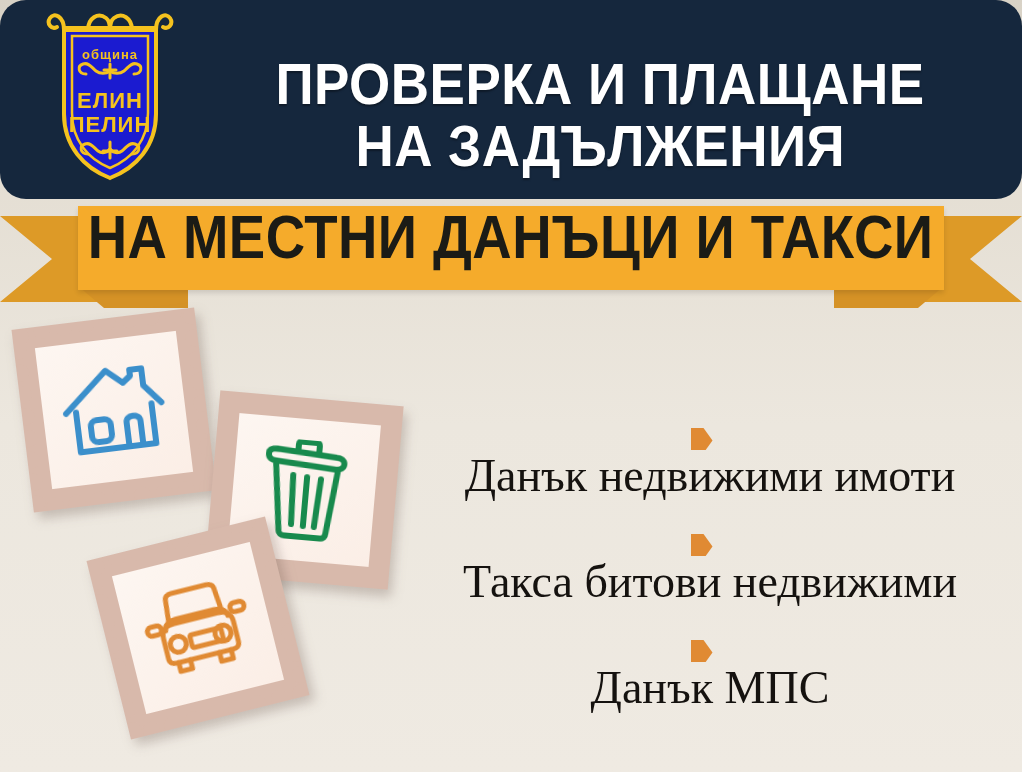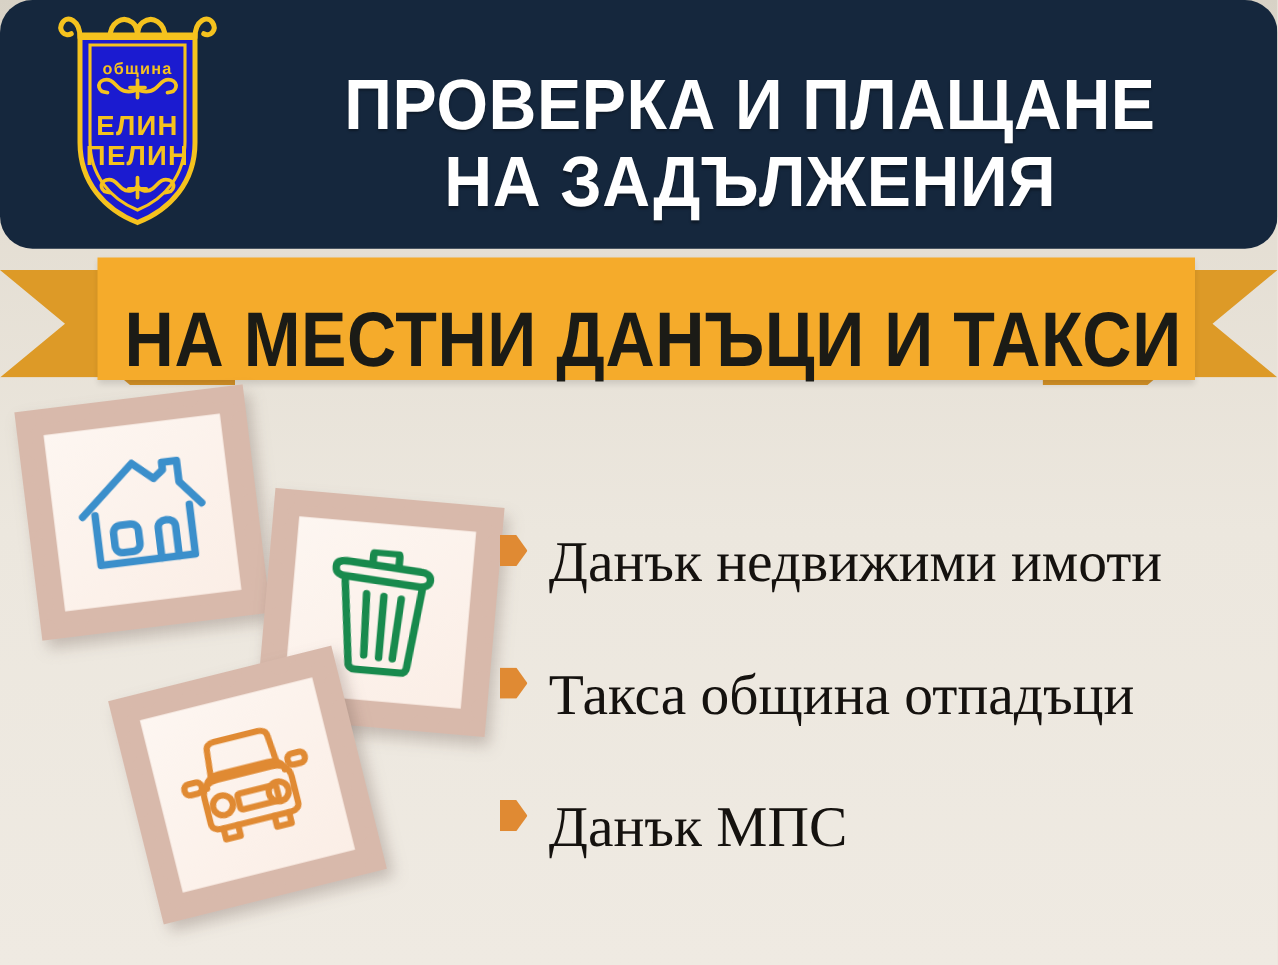--- a/index.html
+++ b/index.html
@@ -53,25 +53,24 @@
   .ribbon-tail.right{
     right:0;
     clip-path:polygon(0 0,180px 0,128px 43px,180px 86px,0 86px);
   }
   .ribbon-fold{
     position:absolute;top:88px;height:22px;background:#d59226;
   }
   .ribbon-fold.left{left:78px;width:110px;clip-path:polygon(0 0,110px 0,110px 22px,26px 22px);}
   .ribbon-fold.right{right:78px;width:110px;clip-path:polygon(0 0,110px 0,84px 22px,0 22px);}
   .ribbon-band{
-    position:absolute;left:78px;top:8px;width:866px;height:98px;
+    position:absolute;left:78px;top:8px;width:866px;height:84px;
     background:#f5ab2b;
-    display:flex;align-items:flex-end;justify-content:center;
+    display:flex;align-items:flex-start;justify-content:center;
     box-shadow:0 3px 5px rgba(0,0,0,0.12);
-    padding-left:12px;
   }
   .ribbon-text{
     color:#1b1b16;
     font-family:"Liberation Sans", sans-serif;
     font-weight:bold;font-size:62px;line-height:62px;
     transform:scaleX(0.88);
     white-space:nowrap;letter-spacing:0.5px;
   }
 
   
@@ -88,21 +87,21 @@
   .scallop{
     position:absolute;left:0;top:0;width:184px;height:184px;
   }
   #stamp-house{left:22px;top:318px;transform:rotate(-7deg);}
   #stamp-trash{left:212px;top:398px;transform:rotate(5deg);}
   #stamp-car{left:106px;top:536px;transform:rotate(-14deg);}
 
   
   .list{position:absolute;left:400px;top:424px;width:620px;}
   .list-item{
-    display:flex;height:62px;margin-bottom:44px;
+    display:flex;align-items:center;height:62px;margin-bottom:44px;flex-direction:column;
   }
   .bullet{
     width:22px;height:25px;flex:0 0 22px;margin-right:17px;margin-top:4px;
     background:#e08a33;
     clip-path:polygon(0 0,13px 0,22px 12.5px,13px 25px,0 25px);
   }
   .list-label{
     font-family:"Liberation Serif", serif;
     font-size:46px;line-height:52px;color:#15120f;
     white-space:nowrap;
@@ -339,21 +338,21 @@
     </div>
   </div>
 
   <div class="list">
     <div class="list-item">
       <div class="bullet"></div>
       <div class="list-label">Данък недвижими имоти</div>
     </div>
     <div class="list-item">
       <div class="bullet"></div>
-      <div class="list-label">Такса община отпадъци</div>
+      <div class="list-label">Такса битови недвижими</div>
     </div>
     <div class="list-item">
       <div class="bullet"></div>
       <div class="list-label">Данък МПС</div>
     </div>
   </div>
 
 </div>
 
 </body></html>

